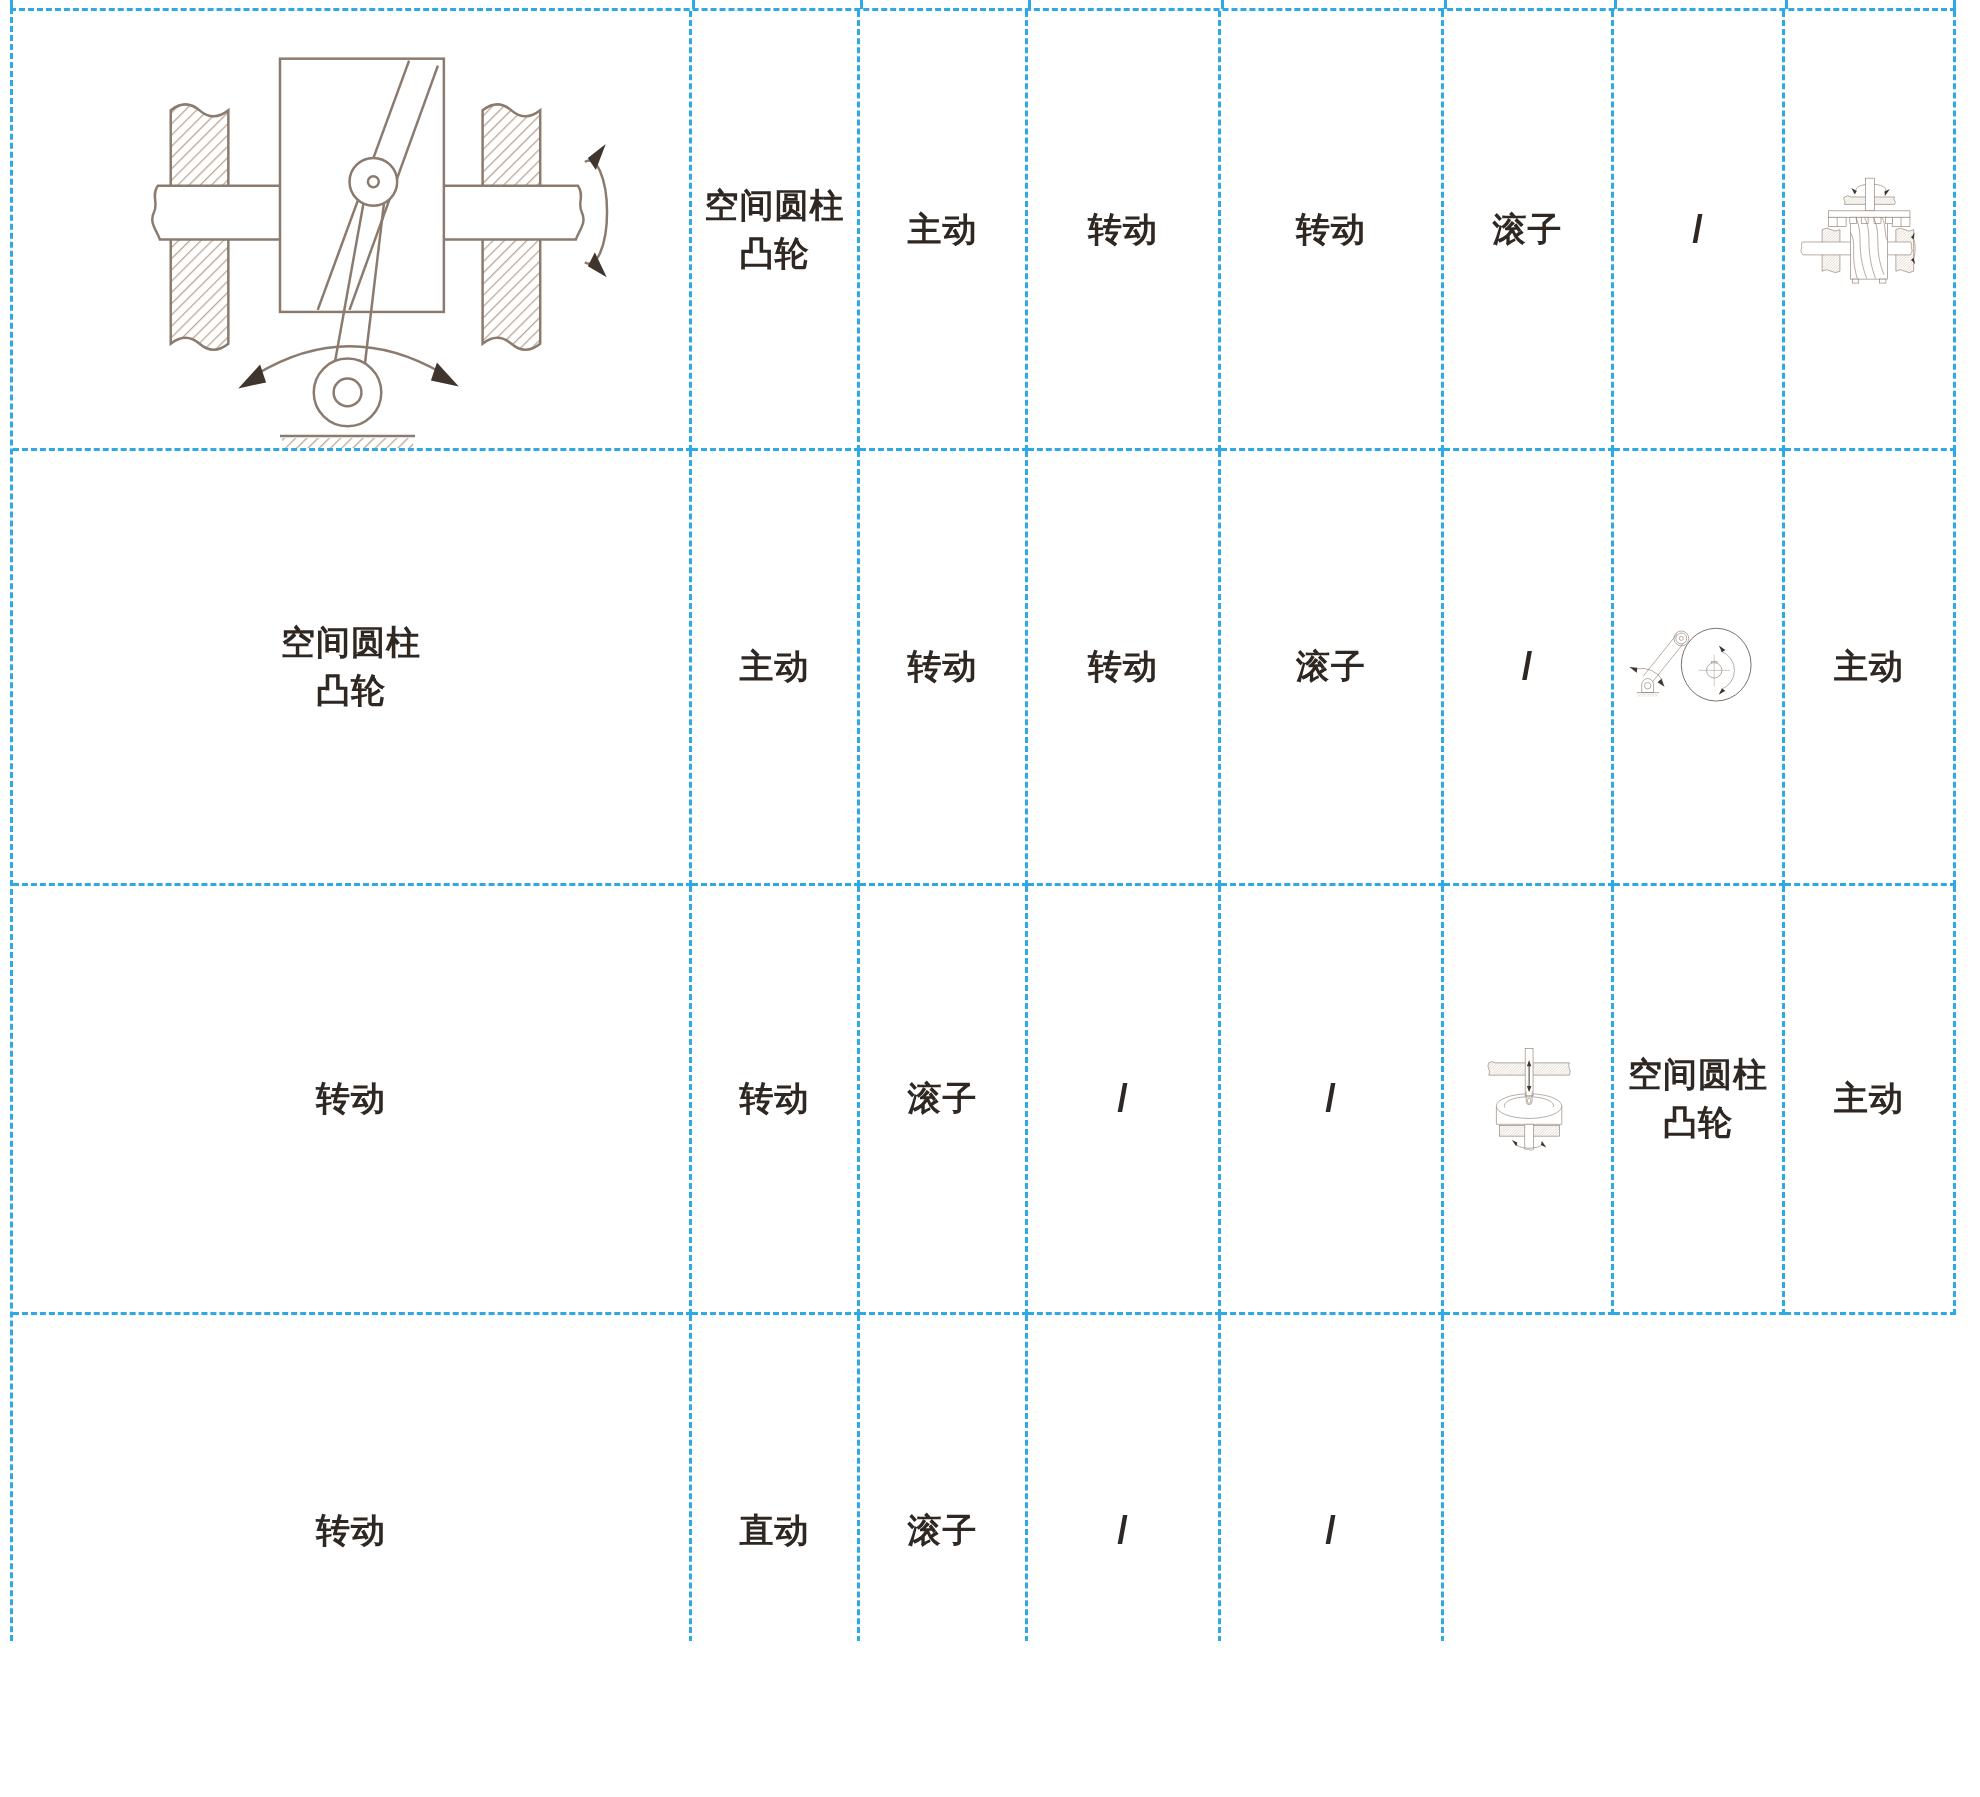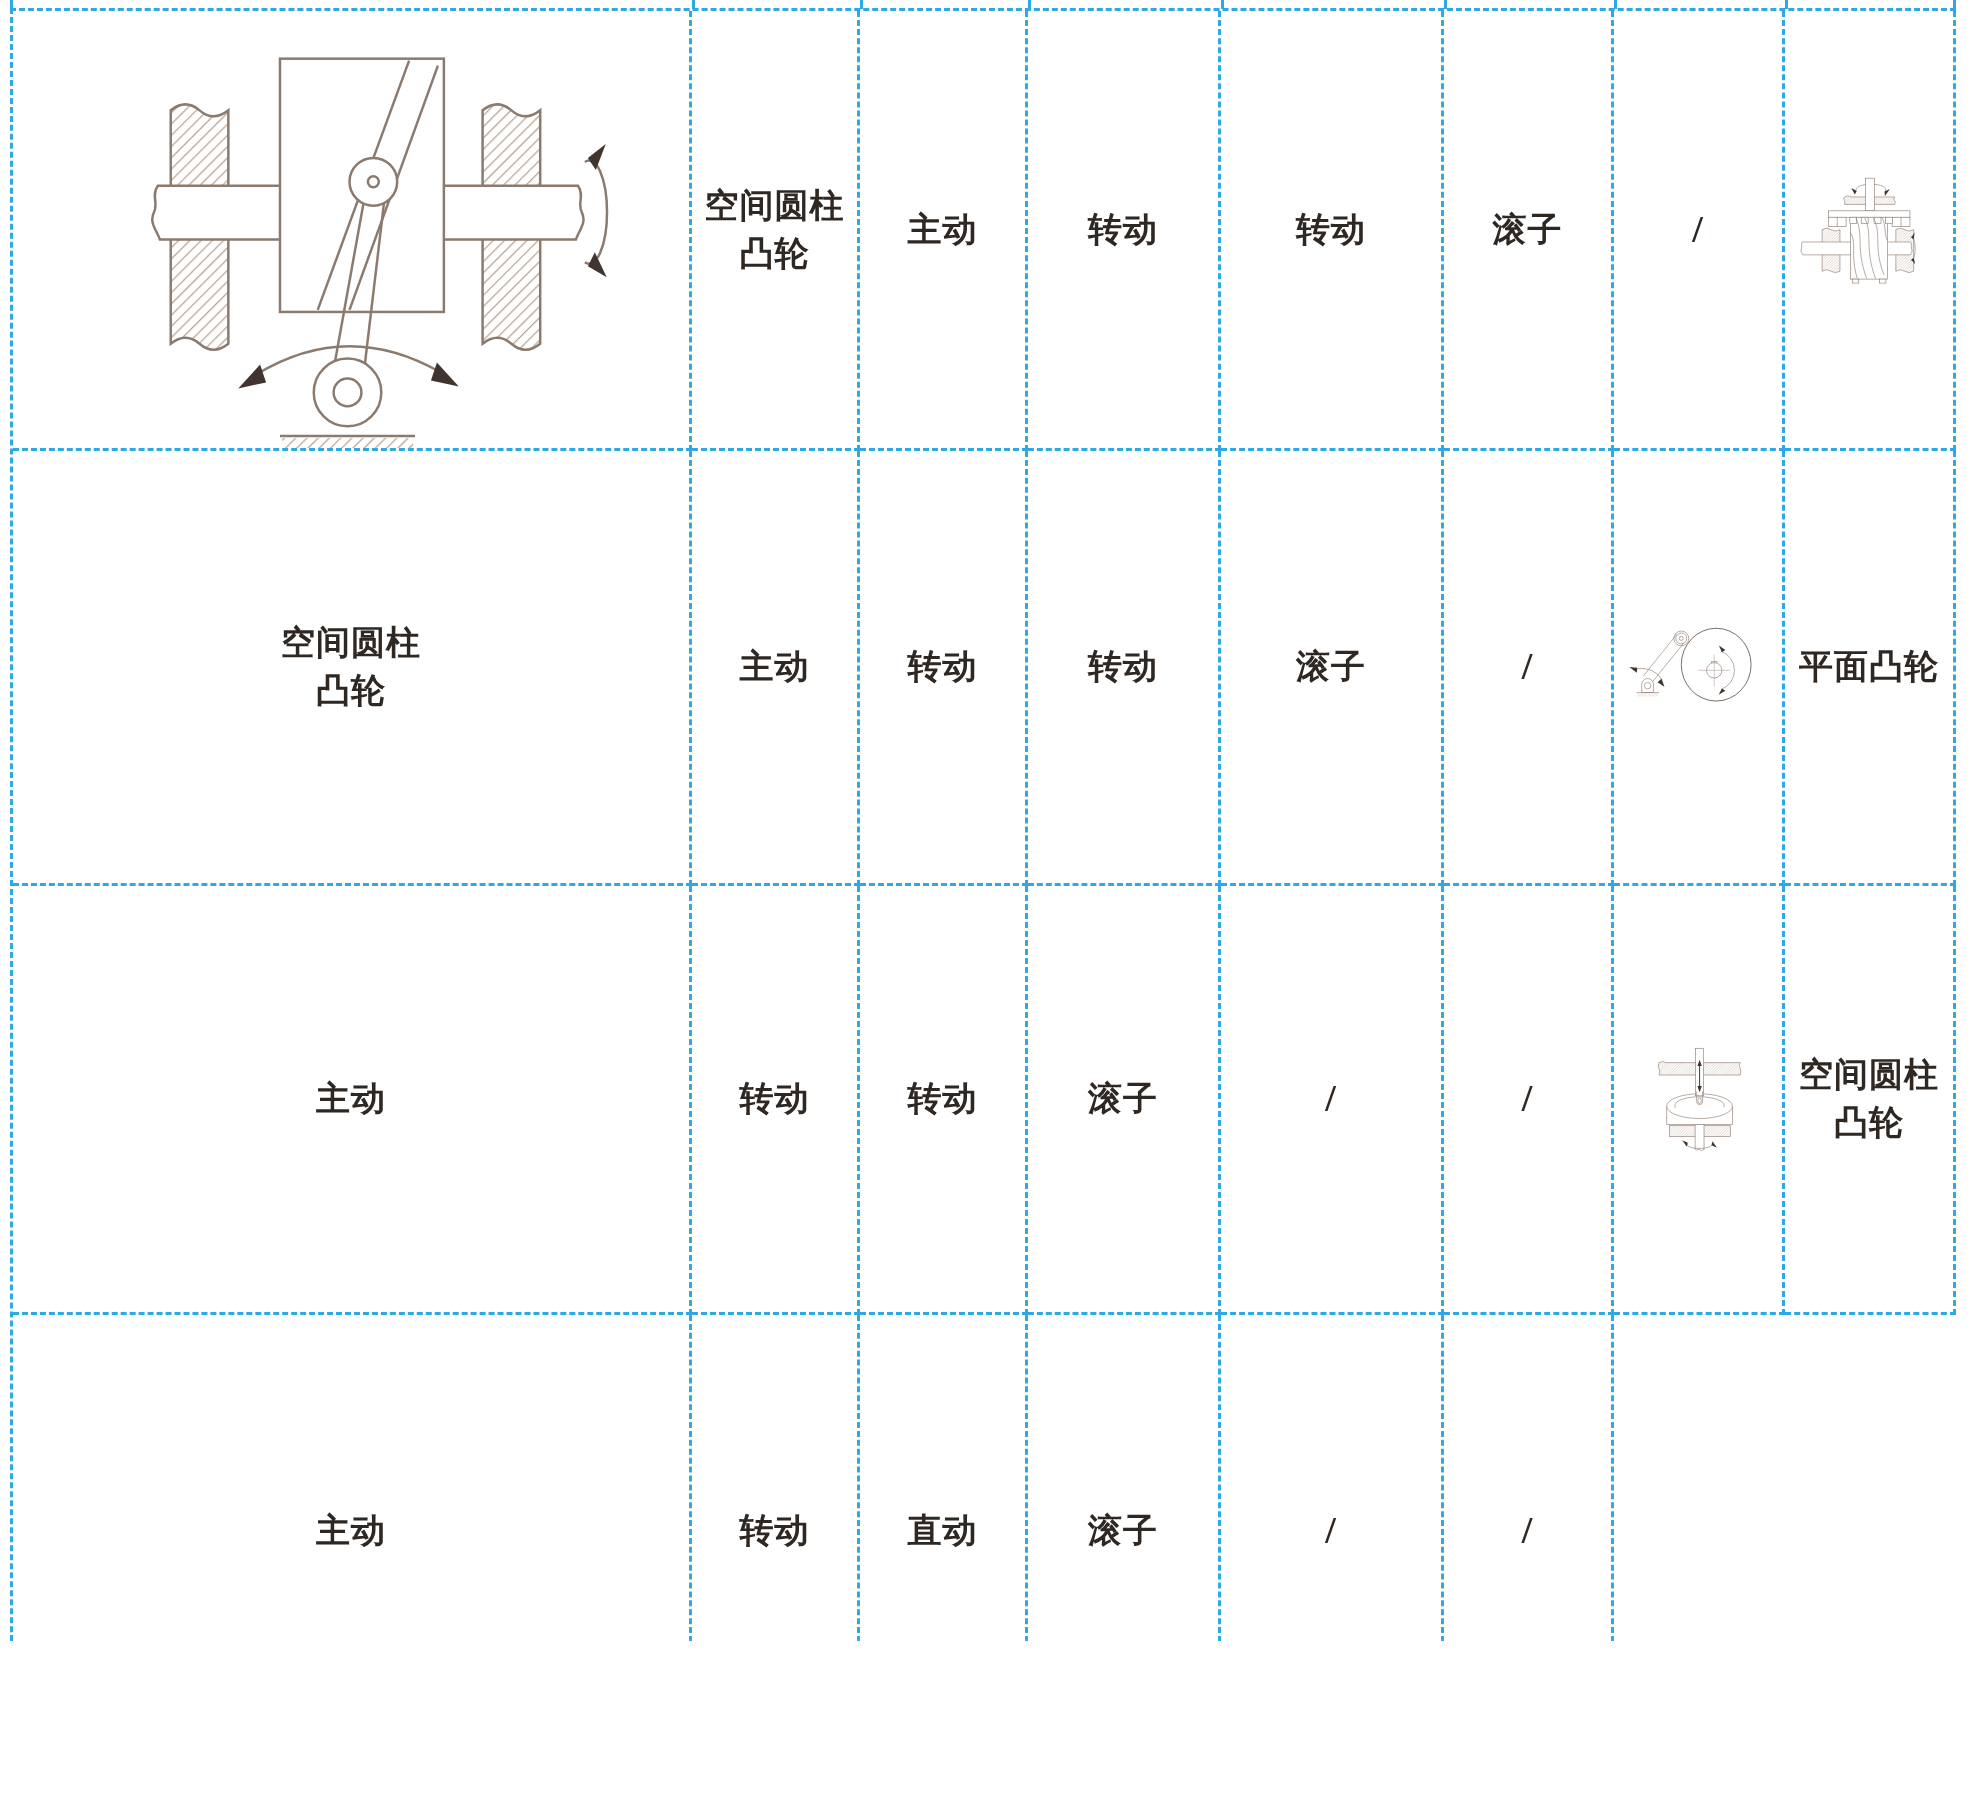--- a/index.html
+++ b/index.html
@@ -1,20 +1,20 @@
 <!DOCTYPE html>
 <html><head>
 <meta charset="utf-8">
 <style>
   html,body{margin:0;padding:0;background:#ffffff;}
   .canvas{
     position:relative;
     width:1980px;height:1641px;
     background:#ffffff;
-    font-family:Liberation Serif, serif;
+    font-family:Liberation Sans, sans-serif;
     overflow:hidden;
   }
   .cam-table{
     position:absolute;left:10px;top:8px;
     display:grid;
     grid-template-columns:679px 168px 168px 193px 223px 170px 171px 171px;
     grid-template-rows:440px 435px 429px 434px;
     border-top:3px dashed #2ea9e6;
     border-left:3px dashed #2ea9e6;
   }
@@ -176,21 +176,20 @@
           <path d="M92,222 A98,98 0 0 1 196,268"></path>
         </g>
         <g fill="#3f352e" stroke="none">
           <polygon points="436,155 424,128 450,146"></polygon>
           <polygon points="436,301 423,327 450,310"></polygon>
           <polygon points="94,218 62,214 92,238"></polygon>
           <polygon points="192,262 204,294 176,276"></polygon>
         </g>
       </svg>
     </div>
-    <div class="cell txt">平面凸轮</div>
     <div class="cell txt">主动</div>
     <div class="cell txt">转动</div>
     <div class="cell txt">转动</div>
     <div class="cell txt">滚子</div>
     <div class="cell txt slash">/</div>
     <div class="cell txt slash">/</div>
 
     <div class="cell draw">
       <svg viewBox="0 0 679 434">
         <defs>

